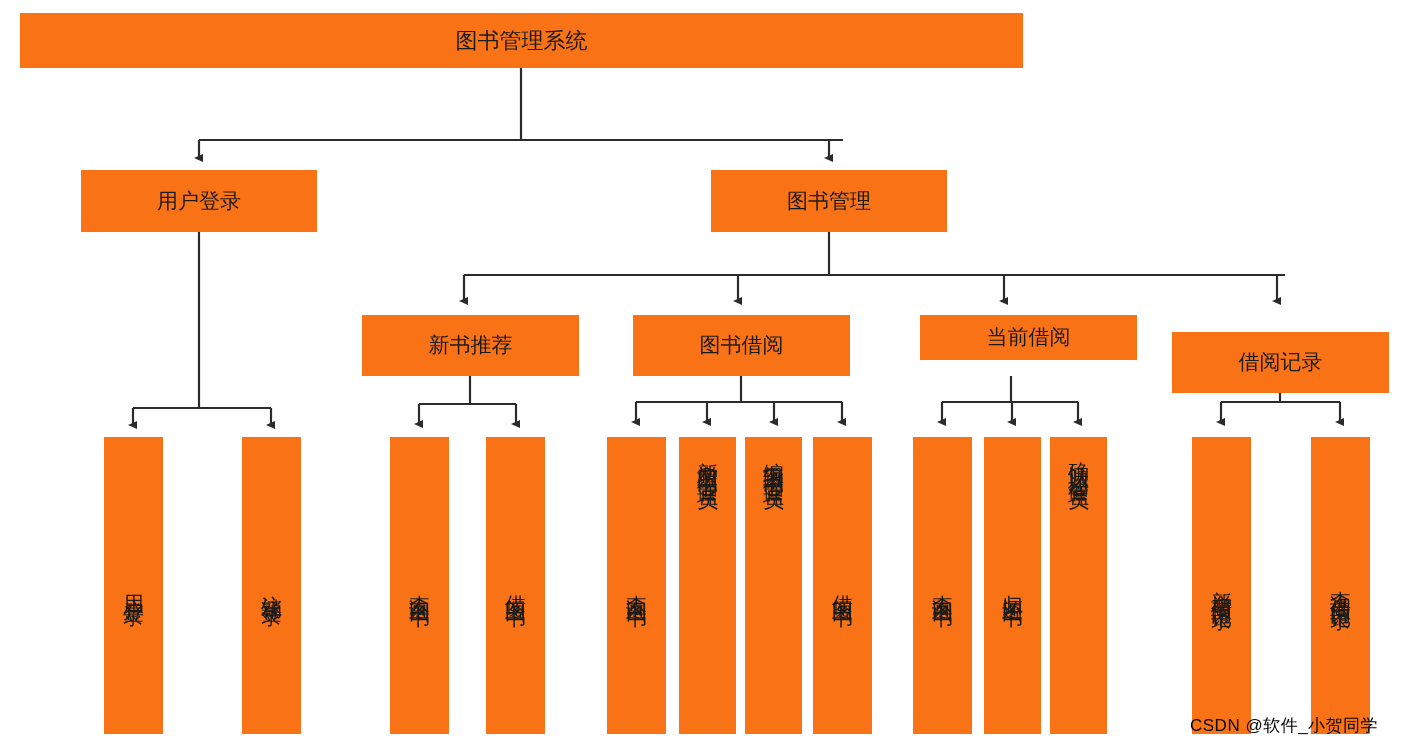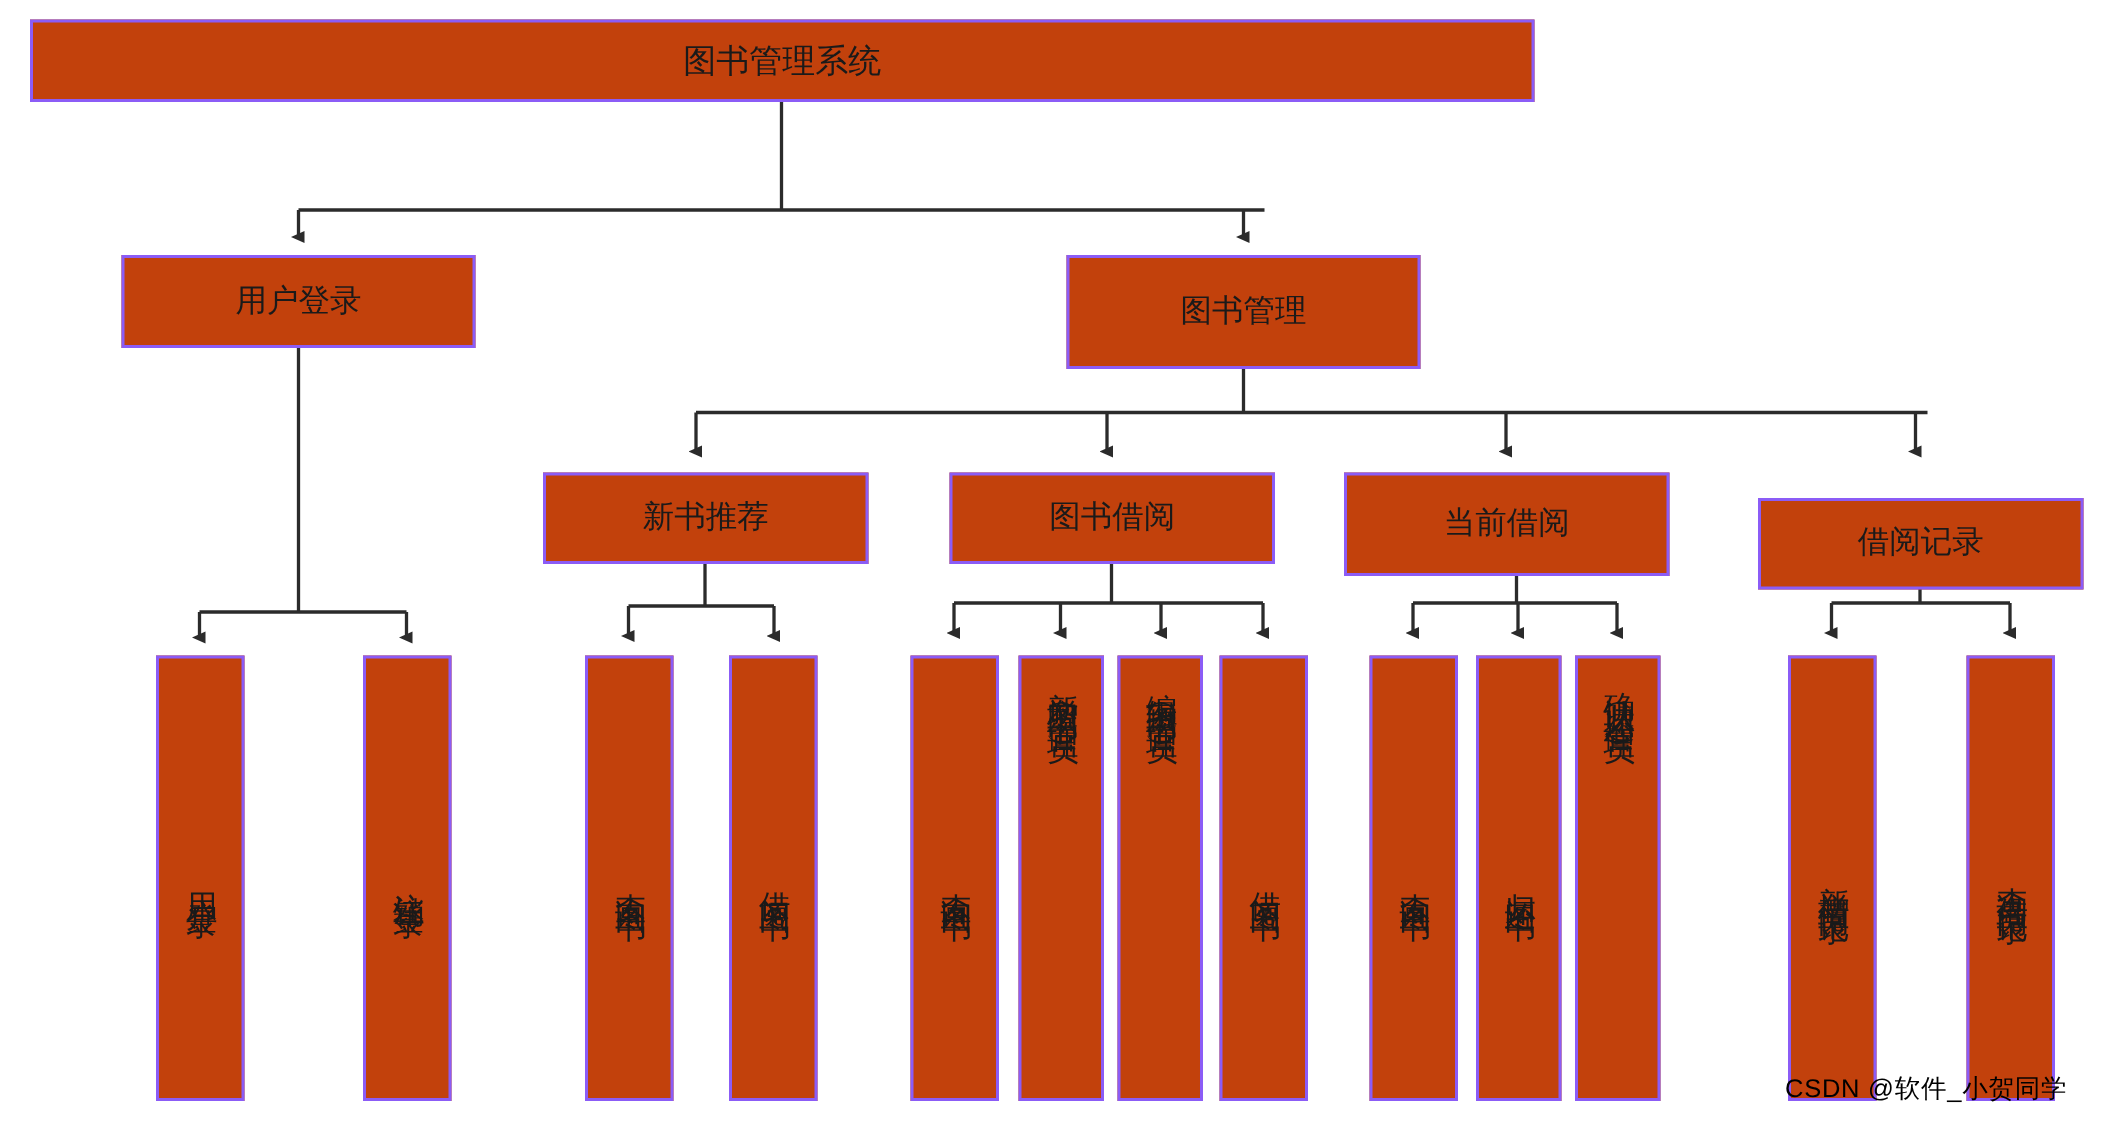--- a/index.html
+++ b/index.html
@@ -21,22 +21,22 @@
     position: absolute;
     left: 0;
     top: 0;
     width: 1405px;
     height: 747px;
     pointer-events: none;
   }
   .node {
     position: absolute;
     box-sizing: border-box;
-    background: #c2410c;
-    border: 2px solid #8b5cf6;
+    background: #f97316;
+    border: 2px solid #f97316;
     display: flex;
     align-items: center;
     justify-content: center;
     color: #1a1a1a;
   }
   .node .label {
     line-height: 1.18;
     text-align: center;
     white-space: pre-line;
   }
@@ -125,31 +125,31 @@
     </g>
   </svg>
 
   <div class="node root horiz" style="left:20px;top:13px;width:1003px;height:55px;">
     <span class="label">图书管理系统</span>
   </div>
 
   <div class="node horiz" style="left:81px;top:170px;width:236px;height:62px;">
     <span class="label">用户登录</span>
   </div>
-  <div class="node horiz" style="left:711px;top:170px;width:236px;height:76px;">
+  <div class="node horiz" style="left:711px;top:170px;width:236px;height:62px;">
     <span class="label">图书管理</span>
   </div>
 
   <div class="node horiz" style="left:362px;top:315px;width:217px;height:61px;">
     <span class="label">新书推荐</span>
   </div>
   <div class="node horiz" style="left:633px;top:315px;width:217px;height:61px;align-items:center;">
     <span class="label">图书借阅</span>
   </div>
-  <div class="node horiz" style="left:896px;top:315px;width:217px;height:69px;">
+  <div class="node horiz" style="left:920px;top:315px;width:217px;height:45px;">
     <span class="label">当前借阅</span>
   </div>
   <div class="node horiz" style="left:1172px;top:332px;width:217px;height:61px;">
     <span class="label">借阅记录</span>
   </div>
 
   <div class="node vert centered" style="left:104px;top:437px;width:59px;height:297px;">
     <span class="label">用户登录</span>
   </div>
   <div class="node vert centered" style="left:242px;top:437px;width:59px;height:297px;">

